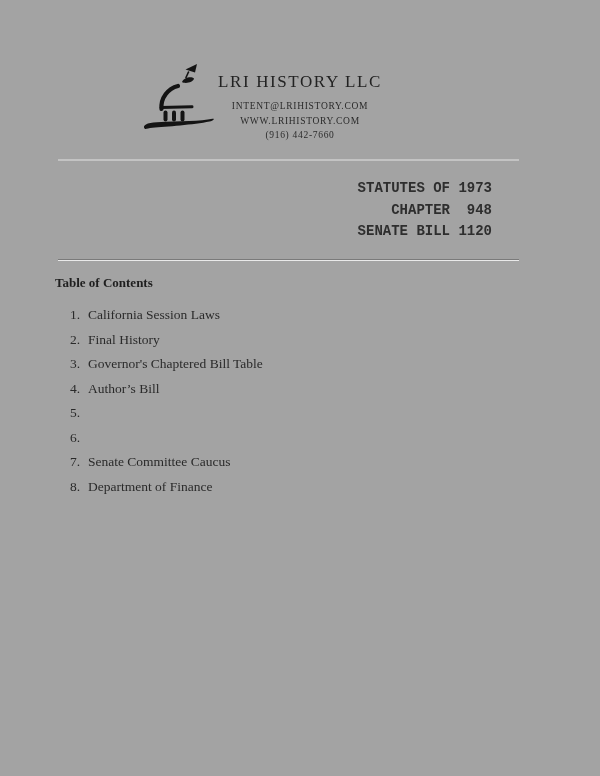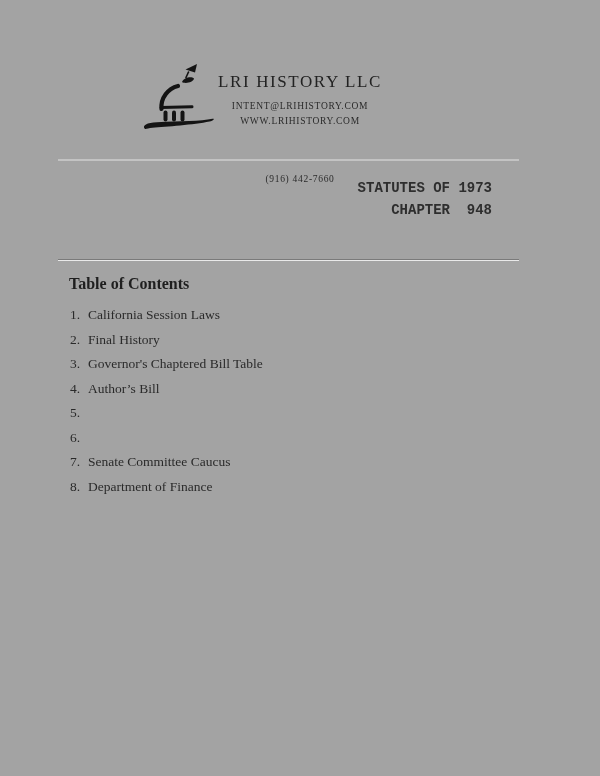--- a/index.html
+++ b/index.html
@@ -33,21 +33,21 @@
   .contact-line {
     position: absolute;
     left: 0; right: 0;
     text-align: center;
     font-size: 9.5px;
     letter-spacing: 0.7px;
     color: #2b2b2b;
   }
   .contact-email   { top: 101px; }
   .contact-website { top: 116px; }
-  .contact-phone   { top: 130px; margin-top: 44px; }
+  .contact-phone   { top: 130px; }
 
   .rule {
     position: absolute;
     left: 58px;
     width: 461px;
   }
   .rule-top    { top: 159px; height: 2px; background: #c3c3c3; }
   .rule-bottom { top: 259px; height: 1px; background: #7a7a7a; border-bottom: 1px solid #e9e9e9; }
 
   
@@ -60,24 +60,24 @@
     font-size: 14px;
     line-height: 21.5px;
     color: #2e2e2e;
     font-family: Liberation Mono, monospace;
   }
   .doc-line { white-space: pre; }
 
   
   .toc-heading {
     position: absolute;
-    left: 69px;
+    left: 55px;
     top: 275px;
     font-weight: bold;
-    font-size: 16px;
+    font-size: 13px;
     color: #1f1f1f;
   }
   .toc-list {
     position: absolute;
     left: 55px;
     top: 308px;
     width: 440px;
   }
   .toc-item {
     display: flex;
@@ -124,20 +124,21 @@
   <div class="company-name">LRI HISTORY LLC</div>
   <div class="contact-line contact-website">WWW.LRIHISTORY.COM</div>
   <div class="contact-line contact-email">INTENT@LRIHISTORY.COM</div>
   <div class="contact-line contact-phone">(916) 442-7660</div>
 
   <div class="rule rule-top"></div>
 
   <div class="doc-info">
     <div class="doc-line">STATUTES OF 1973</div>
     <div class="doc-line">CHAPTER  948</div>
+    <div class="doc-line">SENATE BILL 1120</div>
   </div>
 
   <div class="rule rule-bottom"></div>
 
   <div class="toc-heading">Table of Contents</div>
 
   <div class="toc-list">
     <div class="toc-item">
       <span class="toc-num">1.</span>
       <span class="toc-label">California Session Laws</span>

